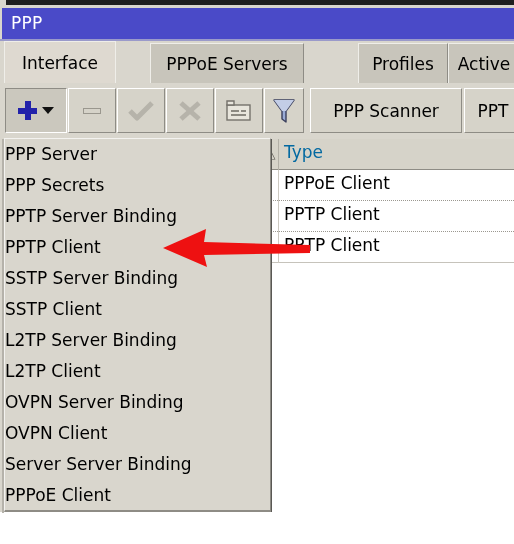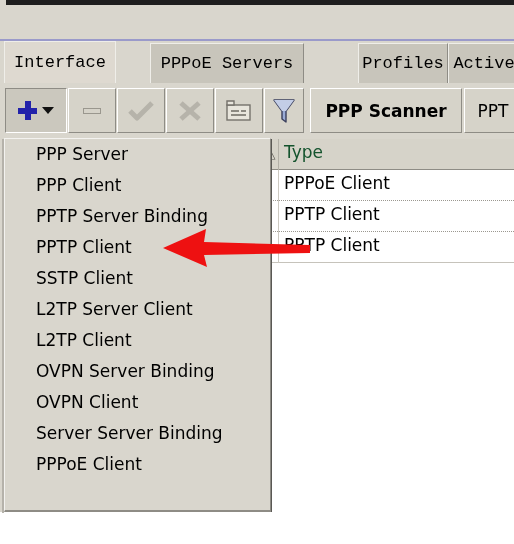--- a/index.html
+++ b/index.html
@@ -80,21 +80,20 @@
     border-left: 1px solid #efeee9;
     border-top: 1px solid #efeee9;
     border-right: 1px solid #8e8c85;
     color: #000000;
     font-size: 17px;
     display: flex;
     align-items: center;
     justify-content: center;
     padding: 9px 10px;
     white-space: nowrap;
-    font-family: Liberation Mono, monospace;
   }
   .tab.active {
     background: #ded9d0;
     border-right: 1px solid #efeee9;
     height: 42px;
     top: 0px;
     z-index: 3;
   }
 
   
@@ -189,21 +188,21 @@
     top: 0;
     width: 1px;
     height: 31px;
     background: #b3b0a7;
   }
   #col-header .col-label {
     position: absolute;
     left: 284px;
     top: 3px;
     font-size: 17px;
-    color: #14532d;
+    color: #0369a1;
   }
   .data-row {
     position: absolute;
     left: 0;
     width: 514px;
     height: 31px;
     background: #ffffff;
     border-bottom: 1px dotted #9b9890;
     box-sizing: border-box;
   }
@@ -247,21 +246,20 @@
     content: "";
     position: absolute;
     left: -3px; top: 0;
     width: 2px; height: 374px;
     background: #b5b2aa;
   }
   .menu-item {
     position: relative;
     height: 31px;
     line-height: 31px;
-    padding-left: 31px;
     font-size: 17px;
     color: #000000;
     white-space: nowrap;
   }
 
   
   #red-arrow {
     position: absolute;
     left: 160px;
     top: 218px;
@@ -289,20 +287,23 @@
 </style>
 </head>
 <body>
 
 <div id="top-strip">
   <div class="white-notch"></div>
 </div>
 
 <div id="window">
 
+  <div id="titlebar">
+    <span class="title-text">PPP</span>
+  </div>
   <div id="titlebar-underline"></div>
 
   <div id="tabstrip">
     <div class="tab active" style="left:4px; width:112px;">
       <span>Interface</span>
     </div>
     <div class="tab" style="left:116px; width:154px;margin-left:34px;">
       <span>PPPoE Servers</span>
     </div>
     <div class="tab" style="left:358px; width:90px;">
@@ -347,21 +348,21 @@
       </svg>
     </div>
 
     <div class="tbtn" style="left:264px; width:40px;">
       <svg class="funnel-glyph" width="24" height="26" viewBox="0 0 24 26">
         <path d="M2,2 L22,2 L14,13 L14,24 L10,21 L10,13 Z" fill="#9aabd6" stroke="#3a3f5c" stroke-width="1.4" stroke-linejoin="round"></path>
         <path d="M2,2 L22,2 L14,13 L10,13 Z" fill="#c3cde6" stroke="none"></path>
       </svg>
     </div>
 
-    <div class="tbtn text-btn" style="left:310px; width:152px;font-weight:bold;">
+    <div class="tbtn text-btn" style="left:310px; width:152px;">
       <span>PPP Scanner</span>
     </div>
 
     <div class="tbtn text-btn" style="left:464px; width:58px;">
       <span>PPT</span>
     </div>
   </div>
 
   <div id="listarea">
 
@@ -389,33 +390,36 @@
     <div id="list-left-rule"></div>
   </div>
 
   <div id="bottom-left-edge"></div>
 
   <div id="dropdown">
     <div class="menu-item">
       <span>PPP Server</span>
     </div>
     <div class="menu-item">
-      <span>PPP Client</span>
+      <span>PPP Secrets</span>
     </div>
     <div class="menu-item">
       <span>PPTP Server Binding</span>
     </div>
     <div class="menu-item">
       <span>PPTP Client</span>
     </div>
     <div class="menu-item">
+      <span>SSTP Server Binding</span>
+    </div>
+    <div class="menu-item">
       <span>SSTP Client</span>
     </div>
     <div class="menu-item">
-      <span>L2TP Server Client</span>
+      <span>L2TP Server Binding</span>
     </div>
     <div class="menu-item">
       <span>L2TP Client</span>
     </div>
     <div class="menu-item">
       <span>OVPN Server Binding</span>
     </div>
     <div class="menu-item">
       <span>OVPN Client</span>
     </div>

